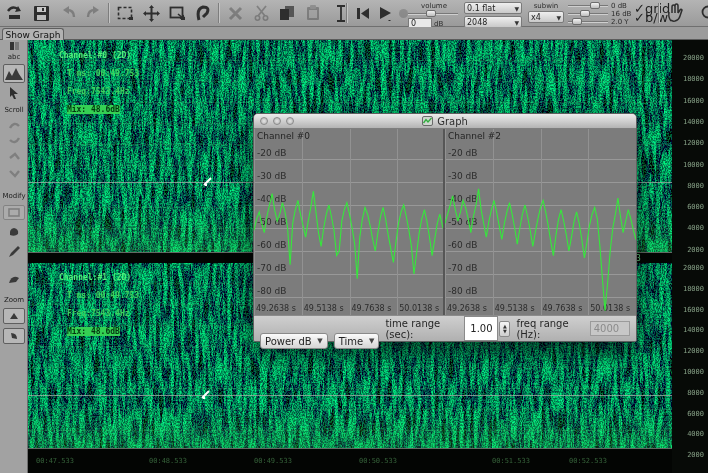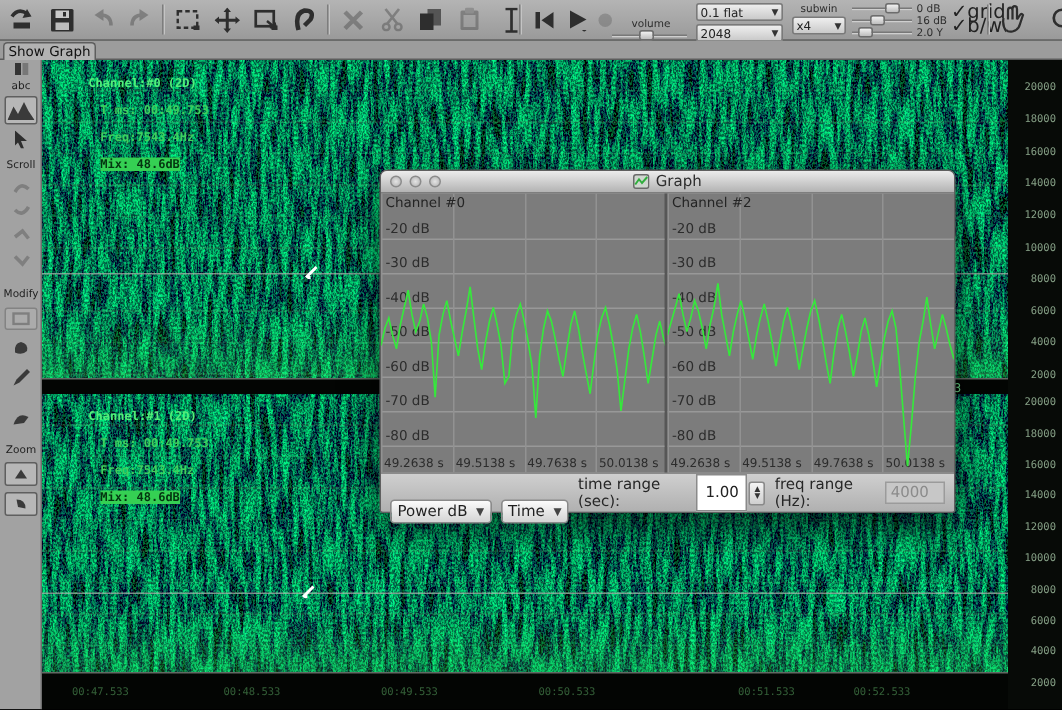--- a/index.html
+++ b/index.html
@@ -198,21 +198,21 @@
           <path d="M1 1 L12 7 L1 13 Z" fill="#2e2e2e"></path>
           <path d="M9 14 l3 0 l-1.5 1.5 Z" fill="#2e2e2e"></path>
         </svg>
     </div>
     <div class="tb-ico ghost" style="left:392px">
       <svg width="11" height="11" viewBox="0 0 11 11">
           <circle cx="5.5" cy="5.5" r="4.5" fill="#6a6a6a"></circle>
         </svg>
     </div>
 
-    <div style="position:absolute;left:408px;top:12px;width:52px">
+    <div style="position:absolute;left:408px;top:2px;width:52px">
       <div class="mini" style="text-align:center">volume</div>
       <div class="sl" style="width:50px">
           <div class="trk"></div>
           <div class="kn" style="left:18px"></div>
         </div>
       <div style="display:flex;align-items:center;gap:2px;margin-top:1px">
         <span class="fld" style="width:24px">0</span>
         <span class="mini">dB</span>
       </div>
     </div>
@@ -401,21 +401,21 @@
       </svg>
     <div class="curline" style="top:355px"></div>
     <svg class="curmark" style="left:173px;top:349px">
         <path d="M1 9 L8 2 M2 9 l2 0" stroke="#fff" stroke-width="2"></path>
       </svg>
 
     <div class="midline" style="top:212px"></div>
     <div class="midlab" style="left:584px;top:214px">33.033</div>
     <div class="midline" style="top:408px"></div>
     <div id="bottom-labels">
-        <div class="btlab" style="left: 20px;">00:47.533</div>
+        <div class="btlab" style="left: 8px;">00:47.533</div>
         <div class="btlab" style="left: 121px;">00:48.533</div>
         <div class="btlab" style="left: 226px; margin-top: 16px;">00:49.533</div>
         <div class="btlab" style="left: 331px;">00:50.533</div>
         <div class="btlab" style="left: 436px; margin-left: 28px;">00:51.533</div>
         <div class="btlab" style="left: 541px;">00:52.533</div>
       </div>
   </div>
 
   <div id="freqaxis">
       <div class="fq" style="top: 14px;">20000</div>

